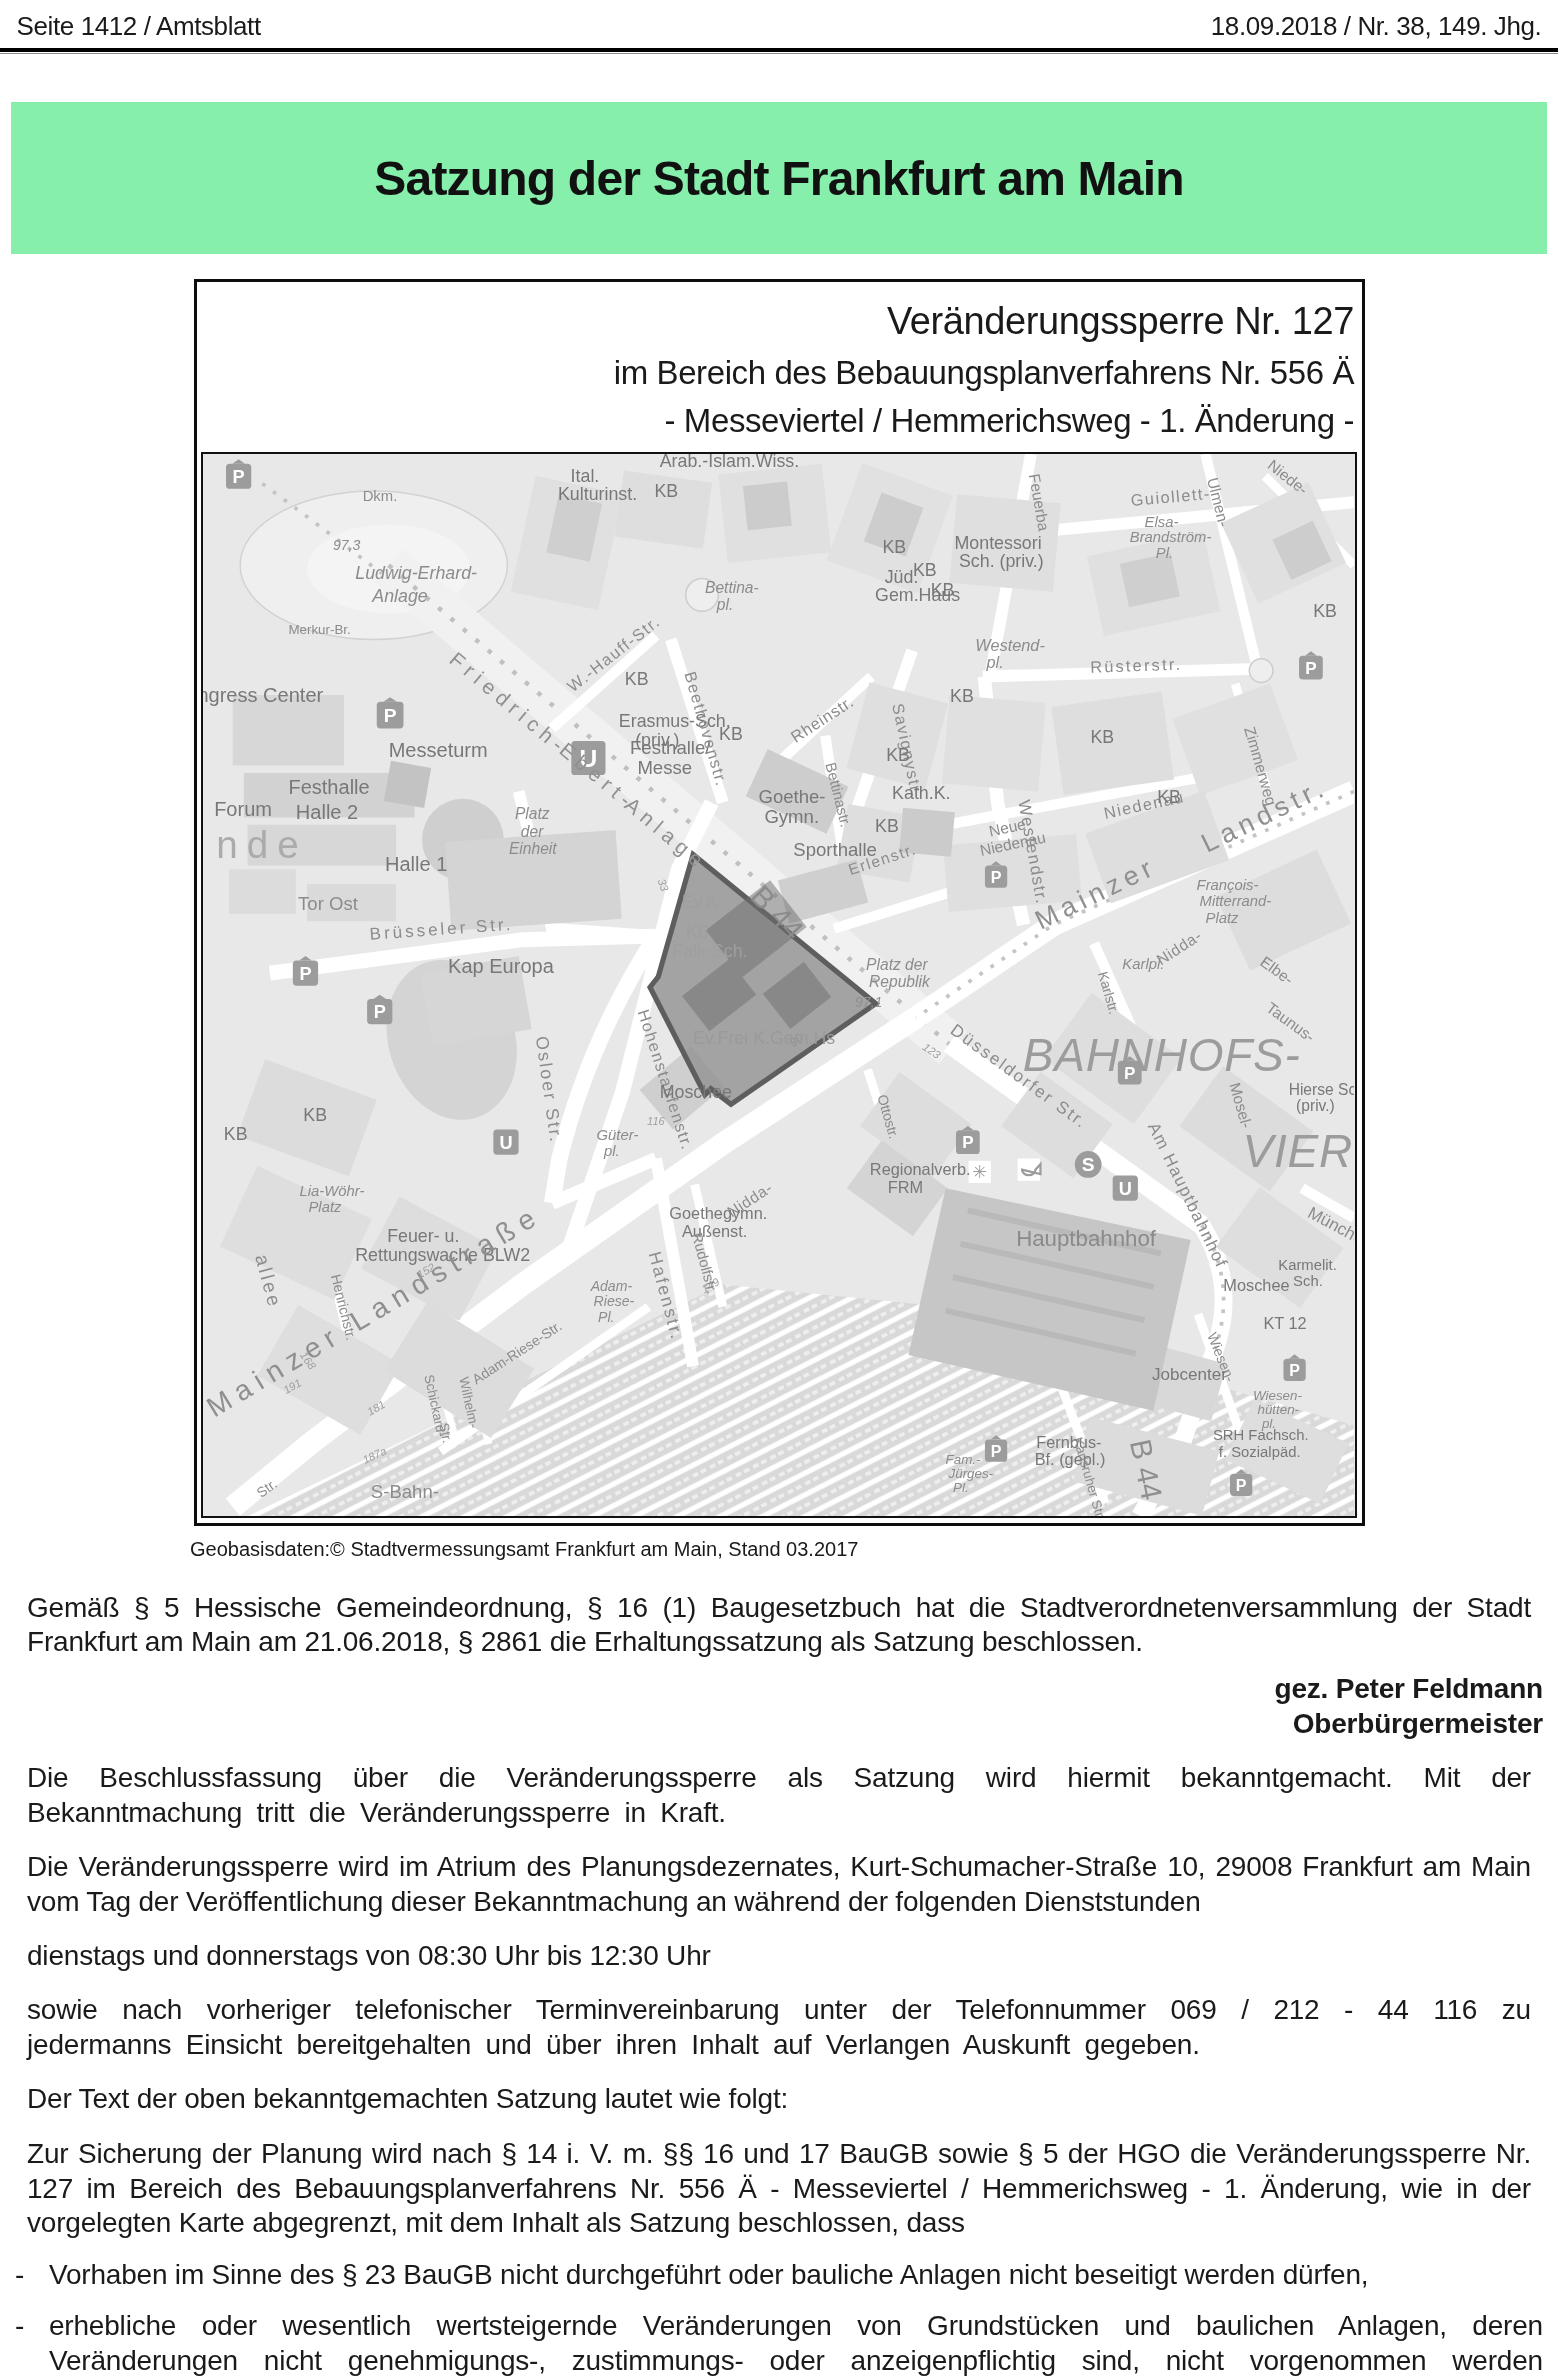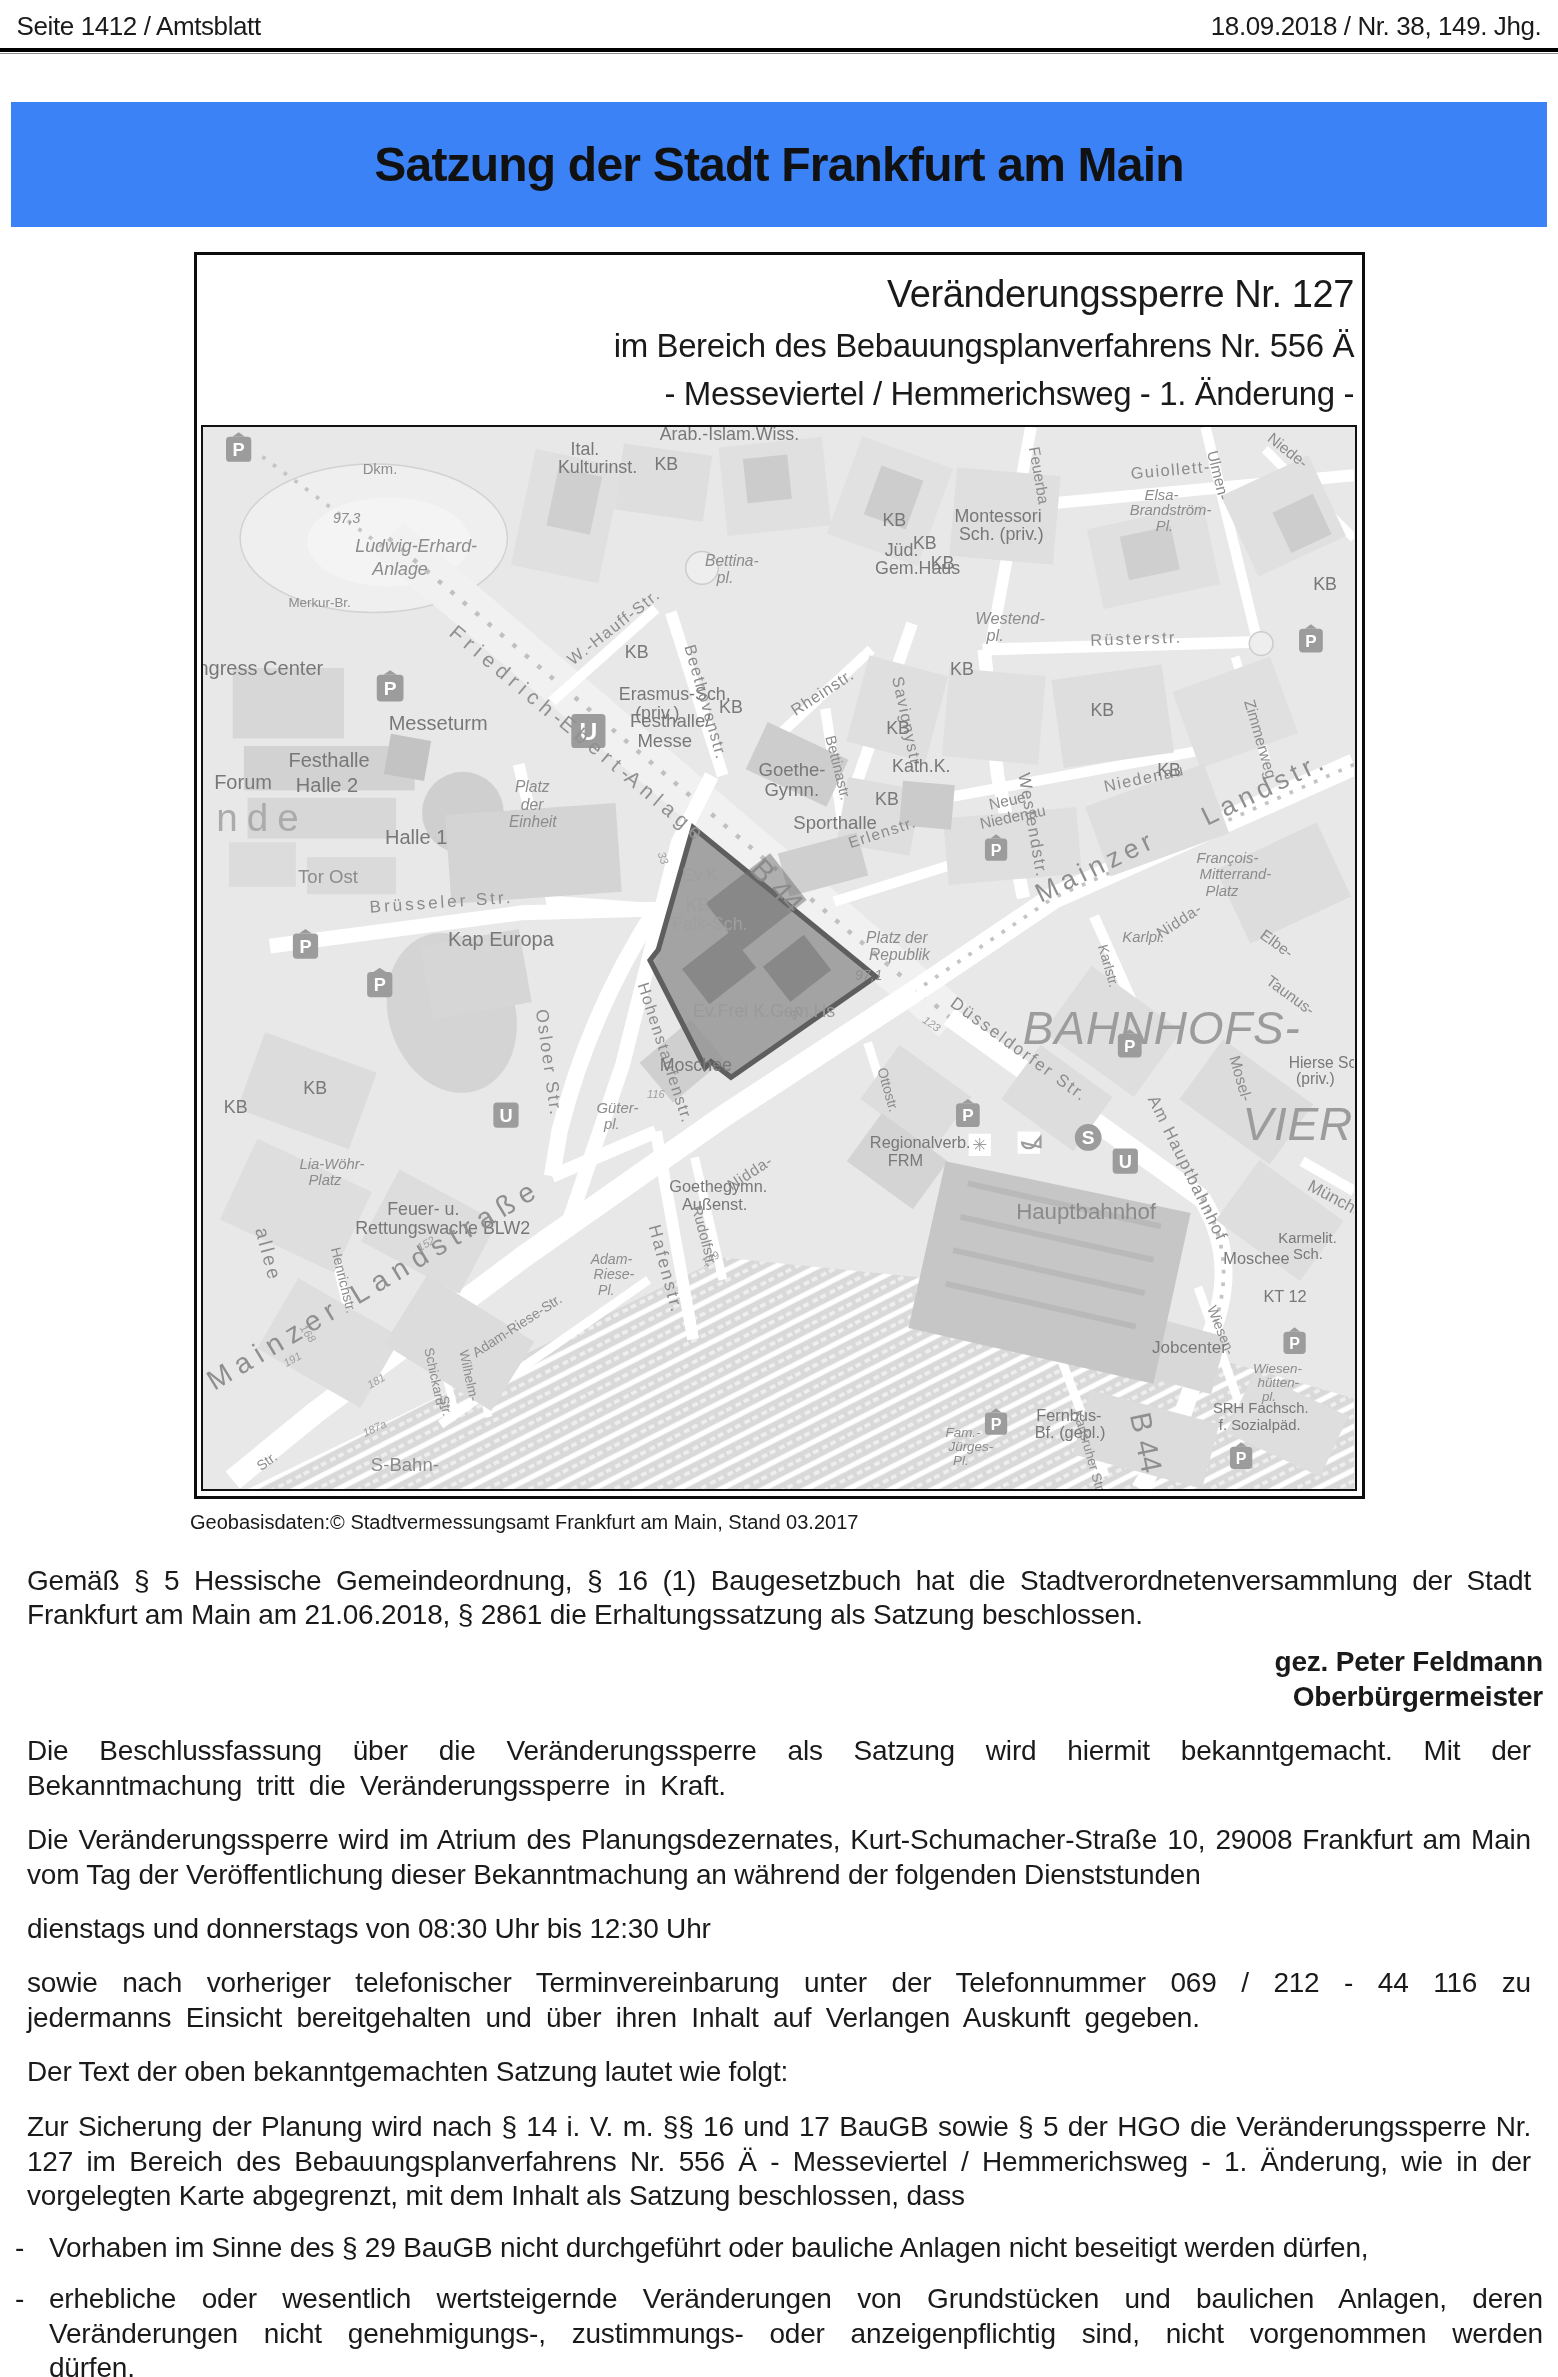--- a/index.html
+++ b/index.html
@@ -1,19 +1,19 @@
 <!DOCTYPE html>
 <html style="font-size:12px"><head>
 <meta charset="utf-8">
 <style>
   html,body{margin:0;padding:0;background:#ffffff;width:1558px;height:2377px;overflow:hidden;}
   body{font-family:"Liberation Sans","DejaVu Sans",sans-serif;color:#1a1a1a;}
   .hdr{display:flex;justify-content:space-between;padding:10.5px 16.6px 0 16.6px;font-size:26px;letter-spacing:-0.4px;}
   .rule{margin:6px 0 0 0;border-top:4.5px solid #000;border-bottom:1.5px solid #8a8a8a;height:1.5px;}
-  .titlebar{margin:48px 11.3px 0 11.3px;height:125px;background:#3b82f6;display:flex;align-items:center;justify-content:center;}
+  .titlebar{margin:48px 11.3px 0 11.3px;height:152px;background:#86efac;display:flex;align-items:center;justify-content:center;}
   .titlebar h1{margin:0;font-size:48px;letter-spacing:-0.8px;font-weight:bold;color:#111;}
   .box{width:1165px;margin:25px auto 0 auto;border:3.8px solid #0d0d0d;}
   .box-titles{text-align:right;padding:18px 7.5px 12px 7.5px;}
   .bt1{font-size:38px;letter-spacing:-0.4px;}
   .bt2{font-size:33px;margin-top:11.3px;letter-spacing:-0.4px;}
   .bt3{font-size:33px;margin-top:9.8px;letter-spacing:-0.4px;}
   .map-frame{margin:0 4.5px 4.5px 4.5px;border:2.3px solid #111;line-height:0;background:#e8e8e8;}
   .caption{margin:12px 16px 0 190px;font-size:20px;}
   .body{margin:30px 15px 0 15px;font-size:28px;line-height:1.24;letter-spacing:-0.2px;}
   .body p{margin:12px;text-align:justify;text-align-last:left;}
@@ -416,20 +416,20 @@
     <div>Oberbürgermeister</div>
   </div>
   <p class="mt wide">Die Beschlussfassung über die Veränderungssperre als Satzung wird hiermit bekanntgemacht. Mit der Bekanntmachung tritt die Veränderungssperre in Kraft.</p>
   <p class="mt">Die Veränderungssperre wird im Atrium des Planungsdezernates, Kurt-Schumacher-Straße 10, 29008 Frankfurt am Main vom Tag der Veröffentlichung dieser Bekanntmachung an während der folgenden Dienststunden</p>
   <p class="mt">dienstags und donnerstags von 08:30 Uhr bis 12:30 Uhr</p>
   <p class="mt wide">sowie nach vorheriger telefonischer Terminvereinbarung unter der Telefonnummer 069 / 212 - 44 116 zu jedermanns Einsicht bereitgehalten und über ihren Inhalt auf Verlangen Auskunft gegeben.</p>
   <p class="mt">Der Text der oben bekanntgemachten Satzung lautet wie folgt:</p>
   <p class="mt">Zur Sicherung der Planung wird nach § 14 i. V. m. §§ 16 und 17 BauGB sowie § 5 der HGO die Veränderungssperre Nr. 127 im Bereich des Bebauungsplanverfahrens Nr. 556 Ä - Messeviertel / Hemmerichsweg - 1. Änderung, wie in der vorgelegten Karte abgegrenzt, mit dem Inhalt als Satzung beschlossen, dass</p>
   <div class="bullet">
     <span class="dash">-</span>
-    <span class="btext">Vorhaben im Sinne des § 29 BauGB nicht durchgeführt oder bauliche Anlagen nicht beseitigt werden dürfen,</span>
+    <span class="btext">Vorhaben im Sinne des § 23 BauGB nicht durchgeführt oder bauliche Anlagen nicht beseitigt werden dürfen,</span>
   </div>
   <div class="bullet">
     <span class="dash">-</span>
     <span class="btext vwide">erhebliche oder wesentlich wertsteigernde Veränderungen von Grundstücken und baulichen Anlagen, deren Veränderungen nicht genehmigungs-, zustimmungs- oder anzeigenpflichtig sind, nicht vorgenommen werden dürfen.</span>
   </div>
 </div>
 
 
 </body></html>

